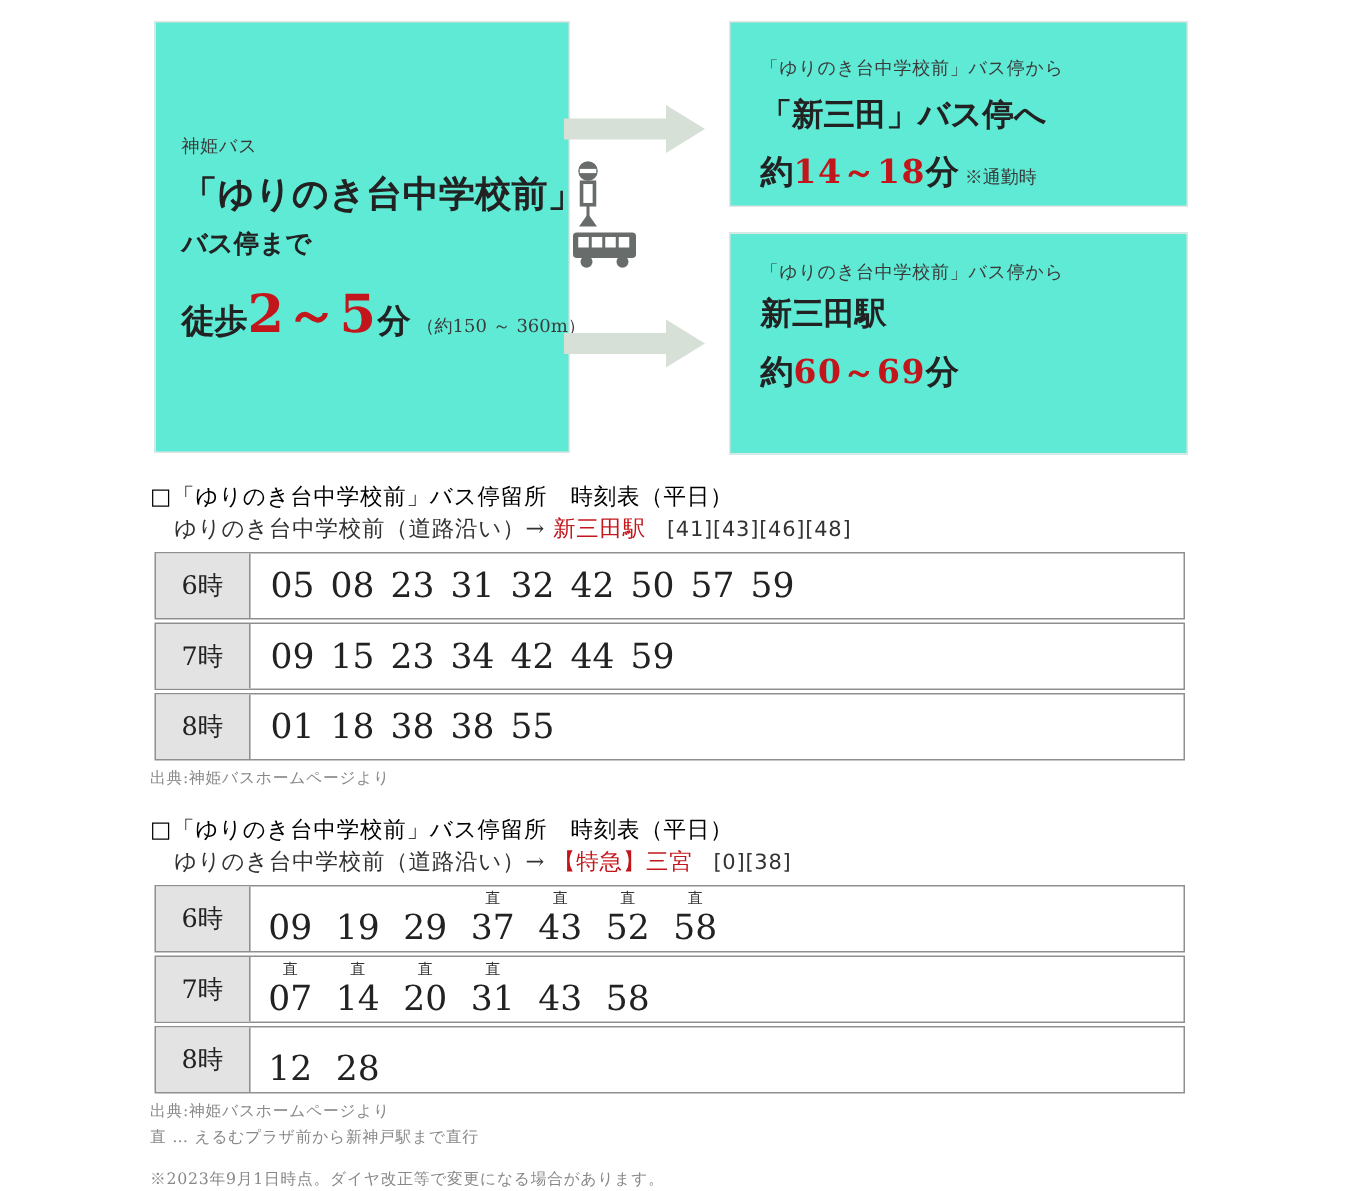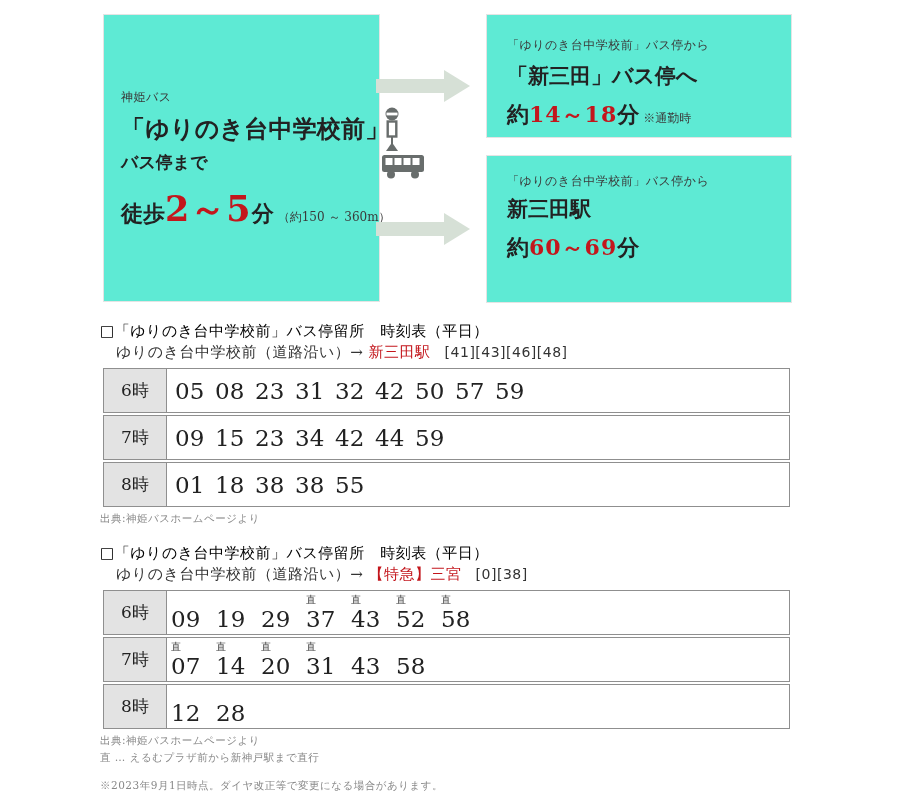--- a/index.html
+++ b/index.html
@@ -44,21 +44,21 @@
   .tt-title{font-size:15px;color:#000000;letter-spacing:.5px;}
   .tt-subtitle{font-size:15px;color:#333;margin-top:2px;padding-left:16px;letter-spacing:.5px;}
   .tt-subtitle .red{color:var(--accent-red);}
   .tt-subtitle .routes{margin-left:14px;font-family:"DejaVu Sans","Liberation Sans",sans-serif;font-size:14px;}
 
   .tt{margin-top:6px;margin-left:3px;width:687px;}
   .tt-row{display:flex;height:45px;border:1px solid var(--table-border);background:#fff;margin-bottom:2px;}
   .tt-hour{width:63px;flex:0 0 63px;background:var(--hour-bg);border-right:1px solid var(--table-border);display:flex;align-items:center;justify-content:center;font-size:17px;}
   .tt-mins{flex:1;display:flex;padding-left:8px;}
   .tt-plain .tt-mins{align-items:center;}
-  .tt-cell{width:40px;}
+  .tt-cell{width:40px;text-align:center;}
   .tt-min{font-size:23px;line-height:24px;}
   .tt-mark{font-size:10px;height:13px;line-height:12px;color:#333;}
   .tt-marked .tt-cell{width:45px;display:flex;flex-direction:column;justify-content:flex-end;padding-bottom:3px;}
   .tt-marked .tt-mins{padding-left:4px;}
 
   .tt-source{font-size:10.5px;color:var(--text-gray);margin-top:5px;letter-spacing:.5px;}
   .tt-legend{font-size:10.5px;color:var(--text-gray);margin-top:3px;letter-spacing:.5px;}
   .tt-footnote{font-size:10.5px;color:var(--text-gray);margin-top:14px;letter-spacing:.5px;}
 </style>
 </head>

